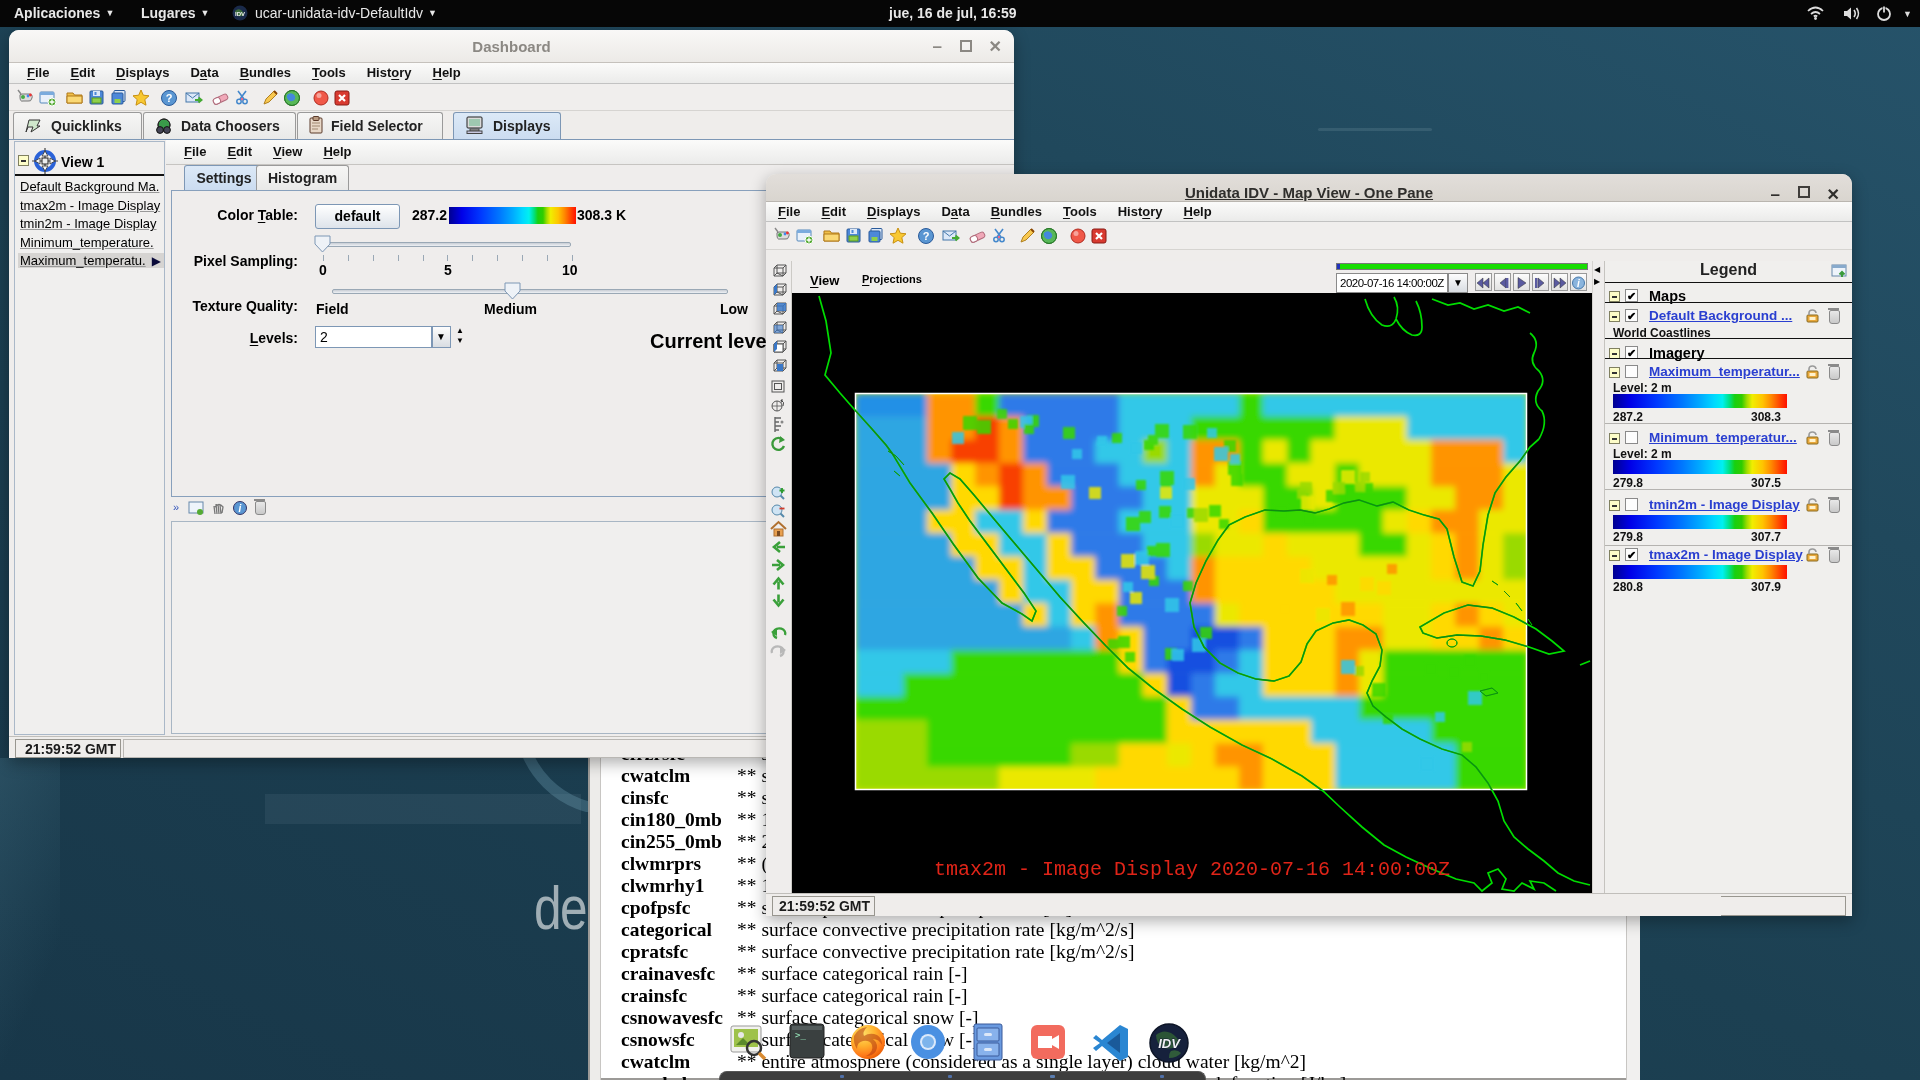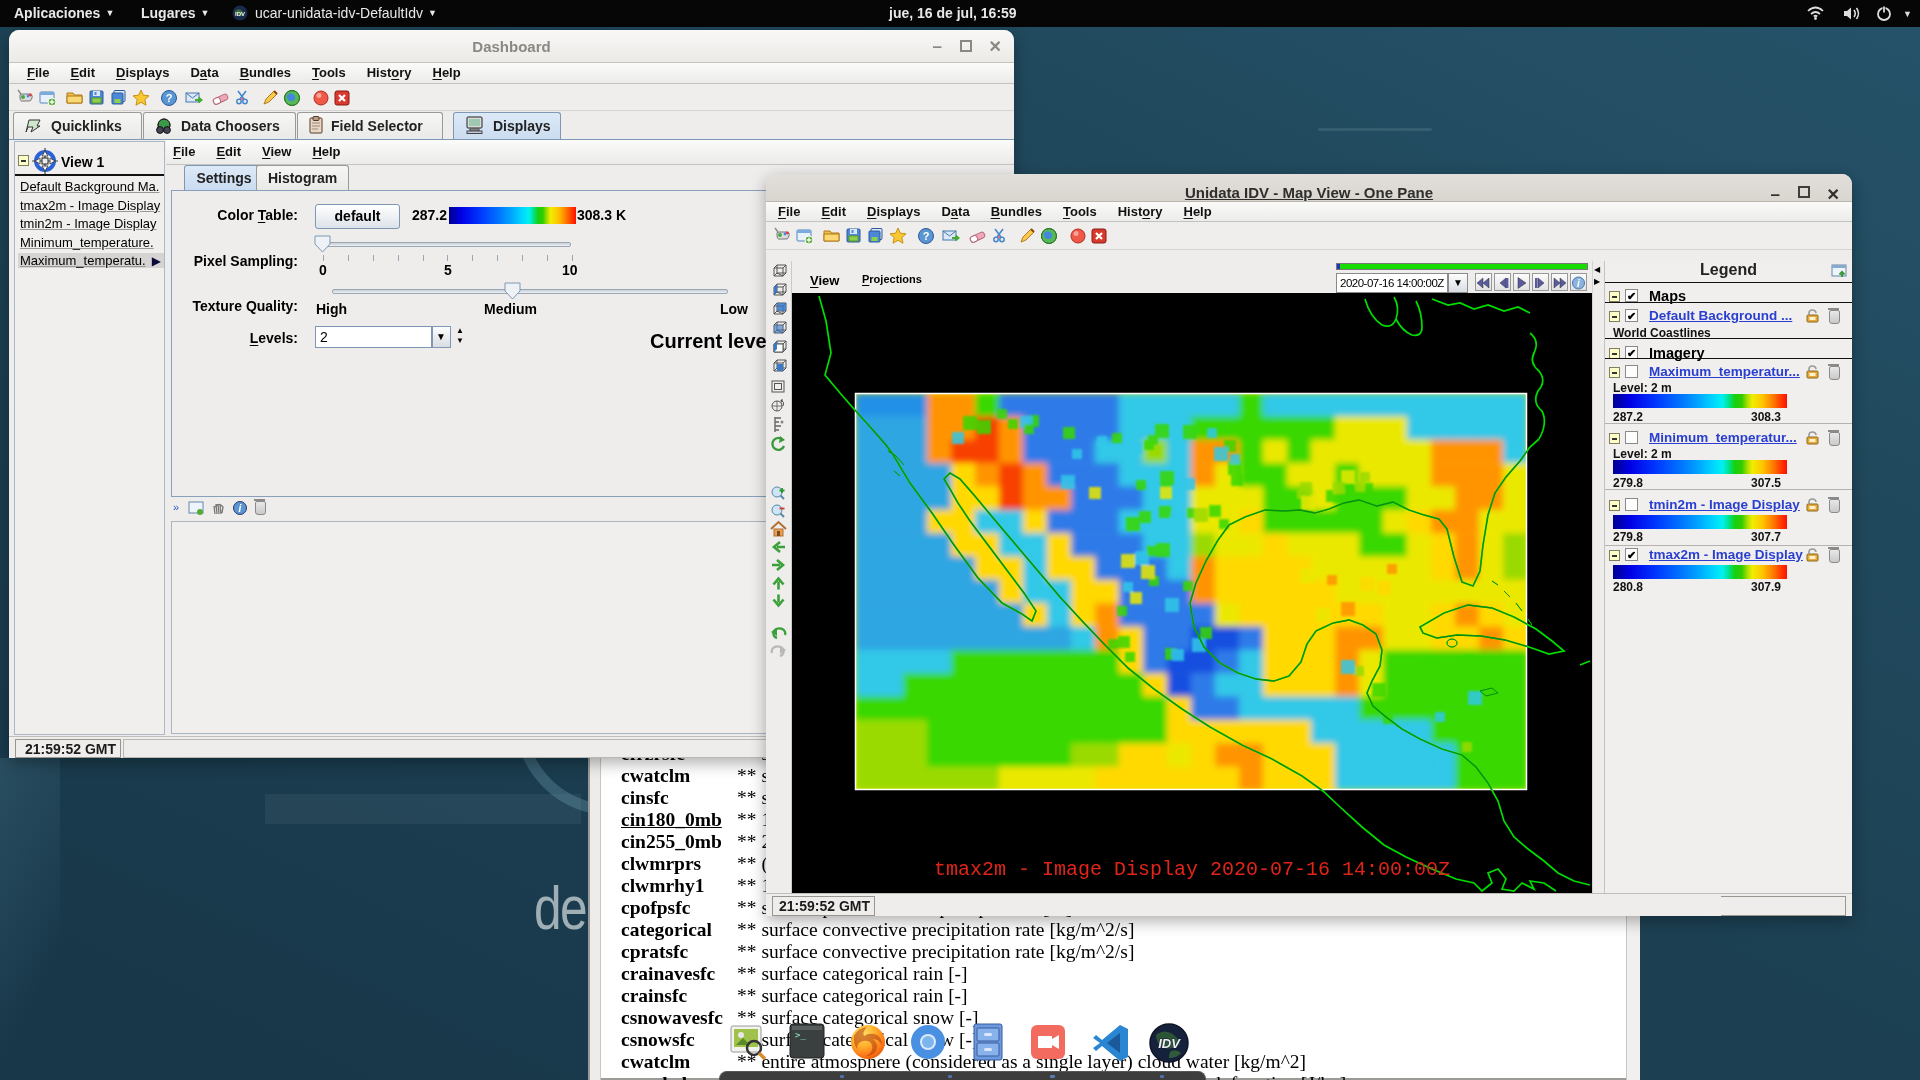--- a/index.html
+++ b/index.html
@@ -51,21 +51,21 @@
 
   <div id="fieldwin" class="abs" style="left:588px;top:752px;width:1052px;height:328px;background:#ffffff;border:2px solid #9c9a97;border-right:none;">
     <div style="position:absolute;left:0;top:0;width:11px;height:328px;background:#edecea;border-right:1px solid #c8c6c3;"></div>
     <div style="position:absolute;left:2px;top:0;width:1022px;height:328px;overflow:hidden;font-family:'Liberation Serif',serif;font-size:19.5px;color:#000;">
       <div style="position:absolute;left:29px;top:-11px;white-space:nowrap;"><b>cfrzrsfc</b></div>
         <div style="position:absolute;left:145px;top:-11px;white-space:nowrap;">** surface categorical freezing rain [-]</div>
         <div style="position:absolute;left:29px;top:11px;white-space:nowrap;"><b>cwatclm</b></div>
         <div style="position:absolute;left:145px;top:11px;white-space:nowrap;">** surface categorical ice pellets [-]</div>
         <div style="position:absolute;left:29px;top:33px;white-space:nowrap;"><b>cinsfc</b></div>
         <div style="position:absolute;left:145px;top:33px;white-space:nowrap;">** surface convective inhibition [J/kg]</div>
-        <div style="position:absolute;left:29px;top:55px;white-space:nowrap;text-decoration:underline;"><b>cin180_0mb</b></div>
+        <div style="position:absolute;left:29px;top:55px;white-space:nowrap;"><b>cin180_0mb</b></div>
         <div style="position:absolute;left:145px;top:55px;white-space:nowrap;">** 180-0 mb above ground convective inhibition [J/kg]</div>
         <div style="position:absolute;left:29px;top:77px;white-space:nowrap;"><b>cin255_0mb</b></div>
         <div style="position:absolute;left:145px;top:77px;white-space:nowrap;">** 255-0 mb above ground convective inhibition [J/kg]</div>
         <div style="position:absolute;left:29px;top:99px;white-space:nowrap;"><b>clwmrprs</b></div>
         <div style="position:absolute;left:145px;top:99px;white-space:nowrap;">** (1000 975 950 925 900.. for 41 levels) cloud mixing ratio [kg/kg]</div>
         <div style="position:absolute;left:29px;top:121px;white-space:nowrap;"><b>clwmrhy1</b></div>
         <div style="position:absolute;left:145px;top:121px;white-space:nowrap;">** 1 hybrid level cloud mixing ratio [kg/kg]</div>
         <div style="position:absolute;left:29px;top:143px;white-space:nowrap;"><b>cpofpsfc</b></div>
         <div style="position:absolute;left:145px;top:143px;white-space:nowrap;">** surface percent frozen precipitation [%]</div>
         <div style="position:absolute;left:29px;top:165px;white-space:nowrap;"><b>categorical</b></div>
@@ -204,21 +204,21 @@
           </svg>
       <span style="position:absolute;left:46px;top:12px;font-weight:700;font-size:14px;">View 1</span>
       <div style="position:absolute;left:0;top:32px;width:100%;height:2px;background:#111;"></div>
       <div class="treeitem" style="top:37.0px;left:3px;width:146px;padding-left:2px;">Default Background Ma.</div>
           <div class="treeitem" style="top:55.5px;left:3px;width:146px;padding-left:2px;">tmax2m - Image Display</div>
           <div class="treeitem" style="top:74.0px;left:3px;width:146px;padding-left:2px;">tmin2m - Image Display</div>
           <div class="treeitem" style="top:92.5px;left:3px;width:146px;padding-left:2px;">Minimum_temperature.</div>
           <div class="treeitem" style="top:111.0px;left:3px;width:146px;background:#d6d4d2;padding-left:2px;">Maximum_temperatu.<span style="position:absolute;right:3px;top:1px;color:#0a0a3a;font-size:12px;">▶</span></div>
     </div>
 
-    <div class="menubar" style="position:absolute;left:157px;top:0;width:848px;height:25px;line-height:24px;padding-left:7px;border-bottom:1px solid #c6c4c1;">
+    <div class="menubar" style="position:absolute;left:157px;top:0;width:848px;height:25px;line-height:24px;padding-left:18px;border-bottom:1px solid #c6c4c1;">
       <span><span class="mn">F</span>ile</span><span><span class="mn">E</span>dit</span><span><span class="mn">V</span>iew</span><span><span class="mn">H</span>elp</span>
     </div>
     <div style="position:absolute;left:157px;top:25px;width:848px;height:26px;">
       <div class="tab seltab" style="left:9px;width:80px;height:25px;line-height:24px;text-align:center;font-size:14px;">Settings</div>
       <div class="tab" style="left:90px;width:93px;height:25px;line-height:24px;text-align:center;font-size:14px;">Histogram</div>
     </div>
 
     <div style="position:absolute;left:162px;top:50px;width:843px;height:307px;border:1px solid #88a0bc;border-right:none;">
       <div style="position:absolute;left:0px;top:16px;width:126px;text-align:right;font-weight:700;font-size:14px;">Color <span class="mn">T</span>able:</div>
       <div style="position:absolute;left:143px;top:13px;width:85px;height:25px;background:linear-gradient(#ffffff,#dde3ea);border:1px solid #7d97b5;border-radius:3px;text-align:center;font-weight:700;font-size:14px;line-height:23px;">default</div>
@@ -234,21 +234,21 @@
       <div style="position:absolute;left:151px;top:64px;width:250px;height:6px;background-image:repeating-linear-gradient(to right,#9aa8b5 0 1px,transparent 1px 24.9px);"></div>
       <span style="position:absolute;left:147px;top:71px;font-weight:700;font-size:14px;">0</span>
       <span style="position:absolute;left:272px;top:71px;font-weight:700;font-size:14px;">5</span>
       <span style="position:absolute;left:390px;top:71px;font-weight:700;font-size:14px;">10</span>
 
       <div style="position:absolute;left:0px;top:107px;width:126px;text-align:right;font-weight:700;font-size:14px;">Texture Quality:</div>
       <div style="position:absolute;left:160px;top:98px;width:396px;height:5px;background:linear-gradient(#c8cdd4,#eef1f5);border:1px solid #9aa8b5;border-radius:2px;"></div>
       <svg style="position:absolute;left:332px;top:91px;" width="17" height="18" viewBox="0 0 17 18">
             <path d="M1 1 L16 1 L16 9 L8.5 17 L1 9 Z" fill="#eef2f7" stroke="#7d97b5"></path>
           </svg>
-      <span style="position:absolute;left:144px;top:110px;font-weight:700;font-size:14px;">High</span>
+      <span style="position:absolute;left:144px;top:110px;font-weight:700;font-size:14px;">Field</span>
       <span style="position:absolute;left:312px;top:110px;font-weight:700;font-size:14px;">Medium</span>
       <span style="position:absolute;left:548px;top:110px;font-weight:700;font-size:14px;">Low</span>
 
       <div style="position:absolute;left:0px;top:139px;width:126px;text-align:right;font-weight:700;font-size:14px;"><span class="mn">L</span>evels:</div>
       <div style="position:absolute;left:143px;top:135px;width:117px;height:22px;background:#fff;border:1px solid #7d97b5;font-size:14px;padding:2px 0 0 4px;">2</div>
       <div style="position:absolute;left:260px;top:135px;width:19px;height:22px;background:linear-gradient(#fdfdfd,#d9dde2);border:1px solid #7d97b5;">
             <span style="position:absolute;left:3px;top:4px;font-size:10px;">▼</span>
           </div>
       <div style="position:absolute;left:281px;top:135px;width:14px;height:22px;font-size:8px;line-height:10px;text-align:center;">▲<br>▼</div>
       <div style="position:absolute;left:478px;top:139px;font-weight:700;font-size:20px;text-align:right;">Current level: 2 m</div>

